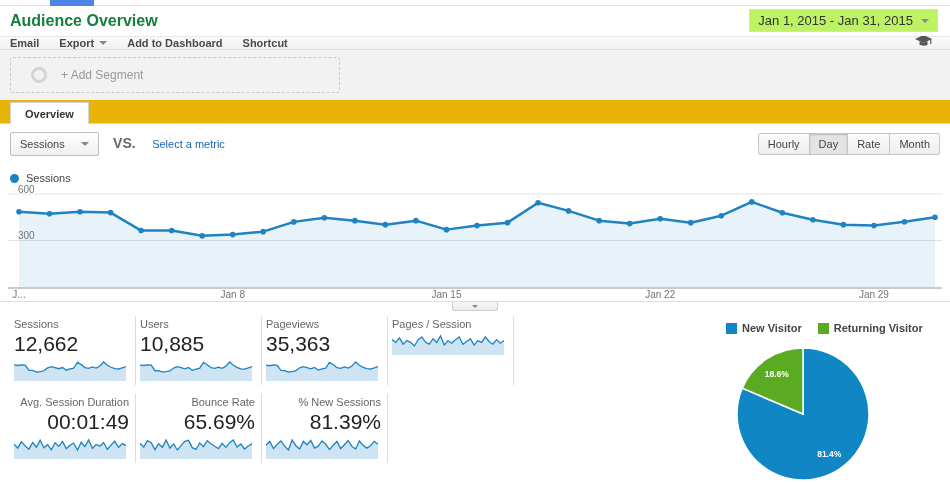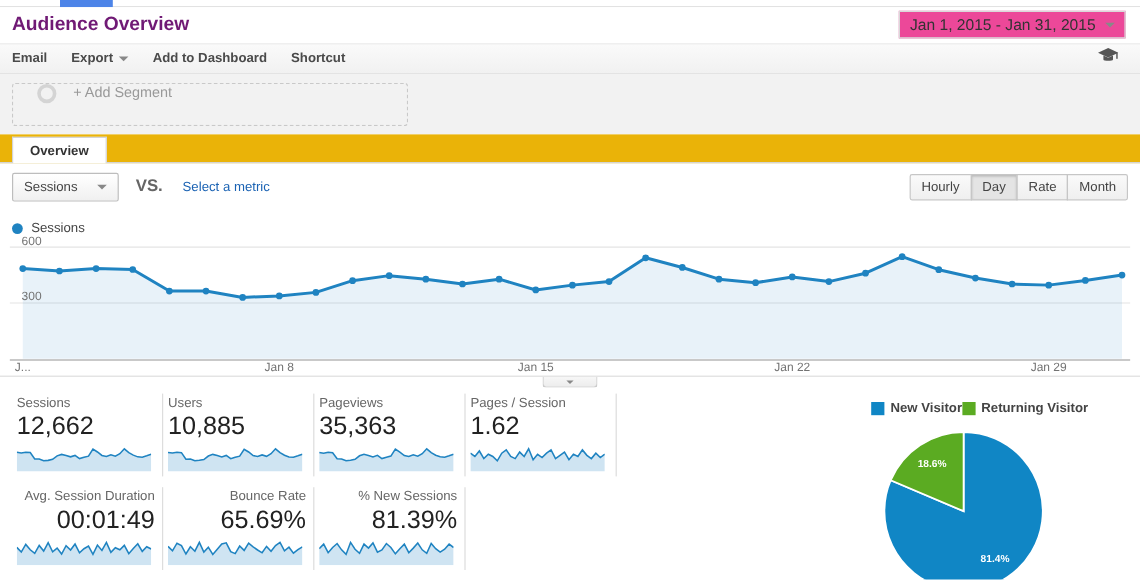--- a/index.html
+++ b/index.html
@@ -5,39 +5,39 @@
   * { margin:0; padding:0; box-sizing:border-box; }
   html,body { width:950px; height:483px; overflow:hidden; background:#fff;
     font-family:"Liberation Sans", sans-serif; color:#333; }
 
   
   .top-strip { position:relative; height:6px; background:#fff; border-bottom:1px solid #e2e2e2; }
   .top-strip .blue-ind { position:absolute; left:50px; top:0; width:44px; height:6px; background:#4d84e8; }
 
   
   .header { position:relative; height:30px; background:#fff; }
-  .page-title { position:absolute; left:10px; top:6px; font-size:16px; font-weight:bold; color:#701a75; }
+  .page-title { position:absolute; left:10px; top:6px; font-size:16px; font-weight:bold; color:#15803d; }
   .date-selector { position:absolute; right:12px; top:3px; height:23px; display:flex; align-items:center;
-    gap:8px; border:1px solid #d9d9d9; background:#ec4899; padding:0 8px; font-size:13px; color:#333; cursor:pointer; }
+    gap:8px; border:1px solid #d9d9d9; background:#bef264; padding:0 8px; font-size:13px; color:#333; cursor:pointer; }
   .caret { width:0; height:0; border-left:4px solid transparent; border-right:4px solid transparent; border-top:4px solid #888; }
 
   
-  .toolbar { height:26px; display:flex; align-items:center; gap:20px; padding:0 18px 0 10px;
+  .toolbar { height:14px; display:flex; align-items:center; gap:20px; padding:0 18px 0 10px;
     background:linear-gradient(#fafafa,#f1f1f1); border-top:1px solid #e8e8e8; border-bottom:1px solid #dcdcdc;justify-content:space-between; }
   .toolbar-item { display:flex; align-items:center; gap:5px; font-size:11px; font-weight:bold; color:#4a4a4a; cursor:pointer; }
   .toolbar-spacer { margin-left:auto; }
 
   
   .segments { height:50px; background:#f2f2f2; display:flex; gap:8px; padding:7px 10px 7px 10px; }
   .segment-card { width:330px; background:#fff; border:1px solid #d2d2d2; border-radius:3px;
     display:flex; align-items:center; gap:12px; padding-left:16px; cursor:pointer; }
   .ring-blue { width:20px; height:20px; border:5px solid #1b7fc0; border-radius:50%; background:#fff; }
   .segment-texts .seg-label { font-size:12px; color:#333; }
   .segment-texts .seg-pct { font-size:10px; color:#999; margin-top:1px; }
-  .add-segment { width:330px; border:1px dashed #c9c9c9; border-radius:3px; display:flex; align-items:flex-start;
+  .add-segment { width:330px; border:1px dashed #c9c9c9; border-radius:3px; display:flex; align-items:center;
     gap:14px; padding-left:20px; color:#999; font-size:12px; cursor:pointer; }
   .ring-gray { width:16px; height:16px; border:3px solid #d4d4d4; border-radius:50%; background:transparent; }
 
   
   .tabrow { height:24px; background:#eab308; border-bottom:1px solid #d4d4d4; padding-left:10px; }
   .tab { display:inline-block; position:relative; top:2px; background:#fff; border:1px solid #d4d4d4; border-bottom:none;
     padding:5px 14px 4px; font-size:11px; font-weight:bold; color:#333; cursor:default; }
 
   
   .controls { position:relative; margin:8px 10px 0; height:28px; }
@@ -72,21 +72,21 @@
   .bottom { display:flex; margin-top:5px; }
   .cards { width:560px; padding-left:10px; }
   .card-row { display:flex; }
   .card-row + .card-row { margin-top:9px;text-align:right; }
   .metric-card { width:126px; border-right:1px solid #ddd; padding:2px 6px 4px 4px; }
   .metric-label { font-size:11px; color:#666; white-space:nowrap; }
   .metric-value { font-size:21px; color:#222; margin-top:2px; white-space:nowrap; }
   .spark { display:block; margin-top:3px; }
 
   .pie-panel { flex:1; position:relative; }
-  .pie-legend { display:flex; margin:6px 0 0 166px; }
+  .pie-legend { display:flex; gap:16px; margin:6px 0 0 166px; }
   .pie-legend .pl-item { display:flex; align-items:center; gap:5px; font-size:11px; font-weight:bold; color:#444; }
   .pl-swatch { width:11px; height:11px; }
   #pie-svg { display:block; margin:8px 0 0 168px; }
 </style>
 </head>
 <body>
 
 <div class="top-strip">
   <div class="blue-ind"></div>
 </div>
@@ -225,21 +225,20 @@
       <div class="metric-card">
         <div class="metric-label">Pageviews</div>
         <div class="metric-value">35,363</div>
         <svg class="spark" width="112" height="22">
             <path d="M0,22 L0,6.055555555555555 L3.7333333333333334,6.722222222222222 L7.466666666666667,5.888888888888888 L11.2,6.25 L14.933333333333334,11.333333333333334 L18.666666666666668,11.527777777777779 L22.4,13 L26.133333333333333,12.555555555555555 L29.866666666666667,11.722222222222221 L33.6,8.833333333333332 L37.333333333333336,7.555555555555556 L41.06666666666667,8.555555555555555 L44.8,9.777777777777779 L48.53333333333333,8.472222222222221 L52.266666666666666,11.11111111111111 L56,9.944444444444445 L59.733333333333334,9.11111111111111 L63.46666666666667,3.2777777777777786 L67.2,5.694444444444445 L70.93333333333334,8.61111111111111 L74.66666666666667,9.38888888888889 L78.4,8 L82.13333333333334,9.11111111111111 L85.86666666666666,7.083333333333333 L89.6,3 L93.33333333333333,6.25 L97.06666666666666,8.333333333333332 L100.8,9.666666666666668 L104.53333333333333,10 L108.26666666666667,8.833333333333332 L112,7.5 L112,22 Z" fill="#cfe4f2" stroke="none"></path>
             <polyline points="0,6.055555555555555 3.7333333333333334,6.722222222222222 7.466666666666667,5.888888888888888 11.2,6.25 14.933333333333334,11.333333333333334 18.666666666666668,11.527777777777779 22.4,13 26.133333333333333,12.555555555555555 29.866666666666667,11.722222222222221 33.6,8.833333333333332 37.333333333333336,7.555555555555556 41.06666666666667,8.555555555555555 44.8,9.777777777777779 48.53333333333333,8.472222222222221 52.266666666666666,11.11111111111111 56,9.944444444444445 59.733333333333334,9.11111111111111 63.46666666666667,3.2777777777777786 67.2,5.694444444444445 70.93333333333334,8.61111111111111 74.66666666666667,9.38888888888889 78.4,8 82.13333333333334,9.11111111111111 85.86666666666666,7.083333333333333 89.6,3 93.33333333333333,6.25 97.06666666666666,8.333333333333332 100.8,9.666666666666668 104.53333333333333,10 108.26666666666667,8.833333333333332 112,7.5" fill="none" stroke="#1f83c1" stroke-width="1.3"></polyline>
           </svg>
       </div>
       <div class="metric-card">
         <div class="metric-label">Pages / Session</div>
-        <div class="metric-value">1.62</div>
         <svg class="spark" width="112" height="22">
             <path d="M0,22 L0,6.636363636363644 L3.7333333333333334,9.363636363636356 L7.466666666666667,4.818181818181822 L11.2,11.181818181818178 L14.933333333333334,7.545454545454534 L18.666666666666668,9.363636363636356 L22.4,13 L26.133333333333333,6.636363636363644 L29.866666666666667,3.90909090909091 L33.6,9.363636363636356 L37.333333333333336,11.181818181818178 L41.06666666666667,5.727272727272733 L44.8,9.363636363636356 L48.53333333333333,3 L52.266666666666666,12.09090909090909 L56,7.545454545454534 L59.733333333333334,10.272727272727266 L63.46666666666667,6.636363636363644 L67.2,3.90909090909091 L70.93333333333334,11.181818181818178 L74.66666666666667,8.454545454545446 L78.4,5.727272727272733 L82.13333333333334,12.09090909090909 L85.86666666666666,7.545454545454534 L89.6,9.363636363636356 L93.33333333333333,3.90909090909091 L97.06666666666666,8.454545454545446 L100.8,11.181818181818178 L104.53333333333333,6.636363636363644 L108.26666666666667,10.272727272727266 L112,7.545454545454534 L112,22 Z" fill="#cfe4f2" stroke="none"></path>
             <polyline points="0,6.636363636363644 3.7333333333333334,9.363636363636356 7.466666666666667,4.818181818181822 11.2,11.181818181818178 14.933333333333334,7.545454545454534 18.666666666666668,9.363636363636356 22.4,13 26.133333333333333,6.636363636363644 29.866666666666667,3.90909090909091 33.6,9.363636363636356 37.333333333333336,11.181818181818178 41.06666666666667,5.727272727272733 44.8,9.363636363636356 48.53333333333333,3 52.266666666666666,12.09090909090909 56,7.545454545454534 59.733333333333334,10.272727272727266 63.46666666666667,6.636363636363644 67.2,3.90909090909091 70.93333333333334,11.181818181818178 74.66666666666667,8.454545454545446 78.4,5.727272727272733 82.13333333333334,12.09090909090909 85.86666666666666,7.545454545454534 89.6,9.363636363636356 93.33333333333333,3.90909090909091 97.06666666666666,8.454545454545446 100.8,11.181818181818178 104.53333333333333,6.636363636363644 108.26666666666667,10.272727272727266 112,7.545454545454534" fill="none" stroke="#1f83c1" stroke-width="1.3"></polyline>
           </svg>
       </div>
     </div>
     <div class="card-row">
       <div class="metric-card">
         <div class="metric-label">Avg. Session Duration</div>
         <div class="metric-value">00:01:49</div>

